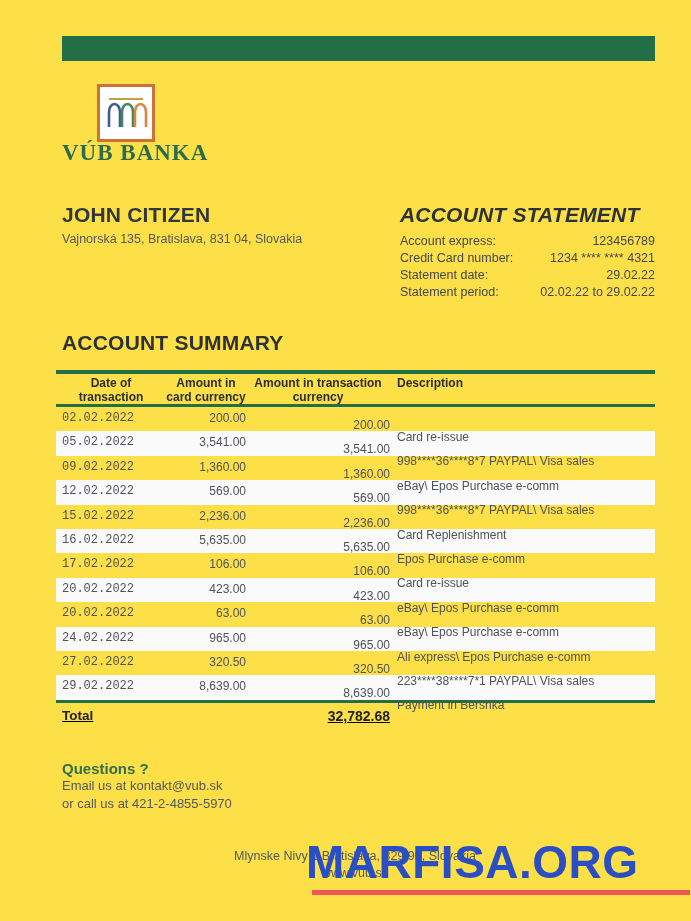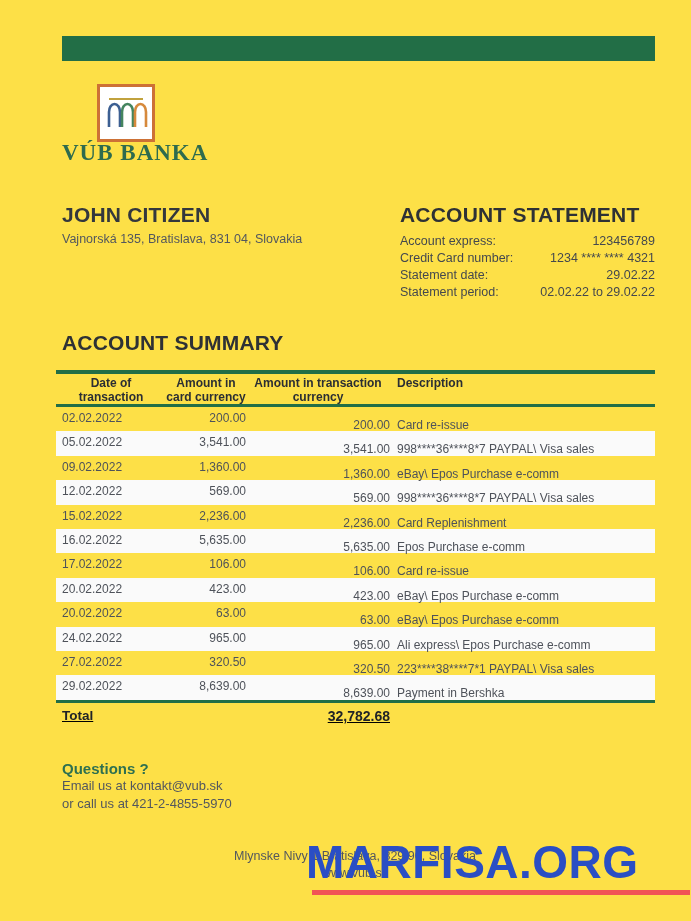--- a/index.html
+++ b/index.html
@@ -21,21 +21,21 @@
   .logo-box svg{display:block;width:100%;height:100%;}
   .brand{
     position:absolute;left:62px;top:140px;
     font-family:"Liberation Serif", serif;
     font-size:23px;font-weight:bold;color:#2e6b4e;letter-spacing:1px;
   }
   .customer{position:absolute;left:62px;top:203px;width:330px;}
   .customer-name{font-size:21px;font-weight:bold;color:#33373d;letter-spacing:0.2px;}
   .customer-address{margin-top:5px;font-size:12.5px;color:#53575e;}
   .stmt{position:absolute;left:400px;top:203px;width:255px;}
-  .stmt-title{font-size:21px;font-weight:bold;color:#2e3135;letter-spacing:0.2px;}
+  .stmt-title{font-size:21px;font-weight:bold;color:#2e3135;letter-spacing:0.2px;font-style:italic;}
   .stmt-fields{margin-top:6px;}
   .stmt-field{display:flex;justify-content:space-between;font-size:12.5px;color:#44484e;line-height:17px;}
   .stmt-field .lbl{text-align:left;}
   .stmt-field .val{text-align:right;}
   .summary-title{
     position:absolute;left:62px;top:331px;
     font-size:21px;font-weight:bold;color:#2e3135;letter-spacing:0.2px;
   }
   .table{position:absolute;left:56px;top:370px;width:599px;}
   .green-line-thick{height:4px;background:#226e46;}
@@ -48,24 +48,24 @@
     font-size:12px;font-weight:bold;color:#2b2e33;
     white-space:pre-line;line-height:14px;text-align:center;padding-top:2px;
   }
   .thead .hc.desc{text-align:left;padding-left:7px;}
   .trow{
     display:grid;grid-template-columns:110px 80px 144px 1fr;
     height:24.4px;align-items:start;
   }
   .trow:nth-child(even){background:#fafafa;}
   .trow .c{font-size:12px;color:#4e525a;}
-  .c-date{padding:4px 0 0 6px;}
+  .c-date{padding:4px 0 0 6px;font-family:Liberation Mono, monospace;}
   .c-card{text-align:right;padding-top:4px;}
   .c-txn{text-align:right;padding-top:11px;}
-  .c-desc{padding:11px 0 0 7px;}
+  .c-desc{padding:23px 0 0 7px;}
   .total-row{
     display:grid;grid-template-columns:110px 80px 144px 1fr;
     height:26px;align-items:start;text-decoration:underline;
   }
   .total-label{font-size:13.5px;font-weight:bold;color:#202327;padding:5px 0 0 6px;}
   .total-value{grid-column:3;text-align:right;font-size:14px;font-weight:bold;color:#202327;padding-top:5px;}
   .questions{position:absolute;left:62px;top:760px;}
   .questions-title{font-size:15px;font-weight:bold;color:#2e7050;}
   .questions-line{font-size:13px;color:#53575e;line-height:18px;}
   .questions-line:first-of-type{margin-top:4px;}

